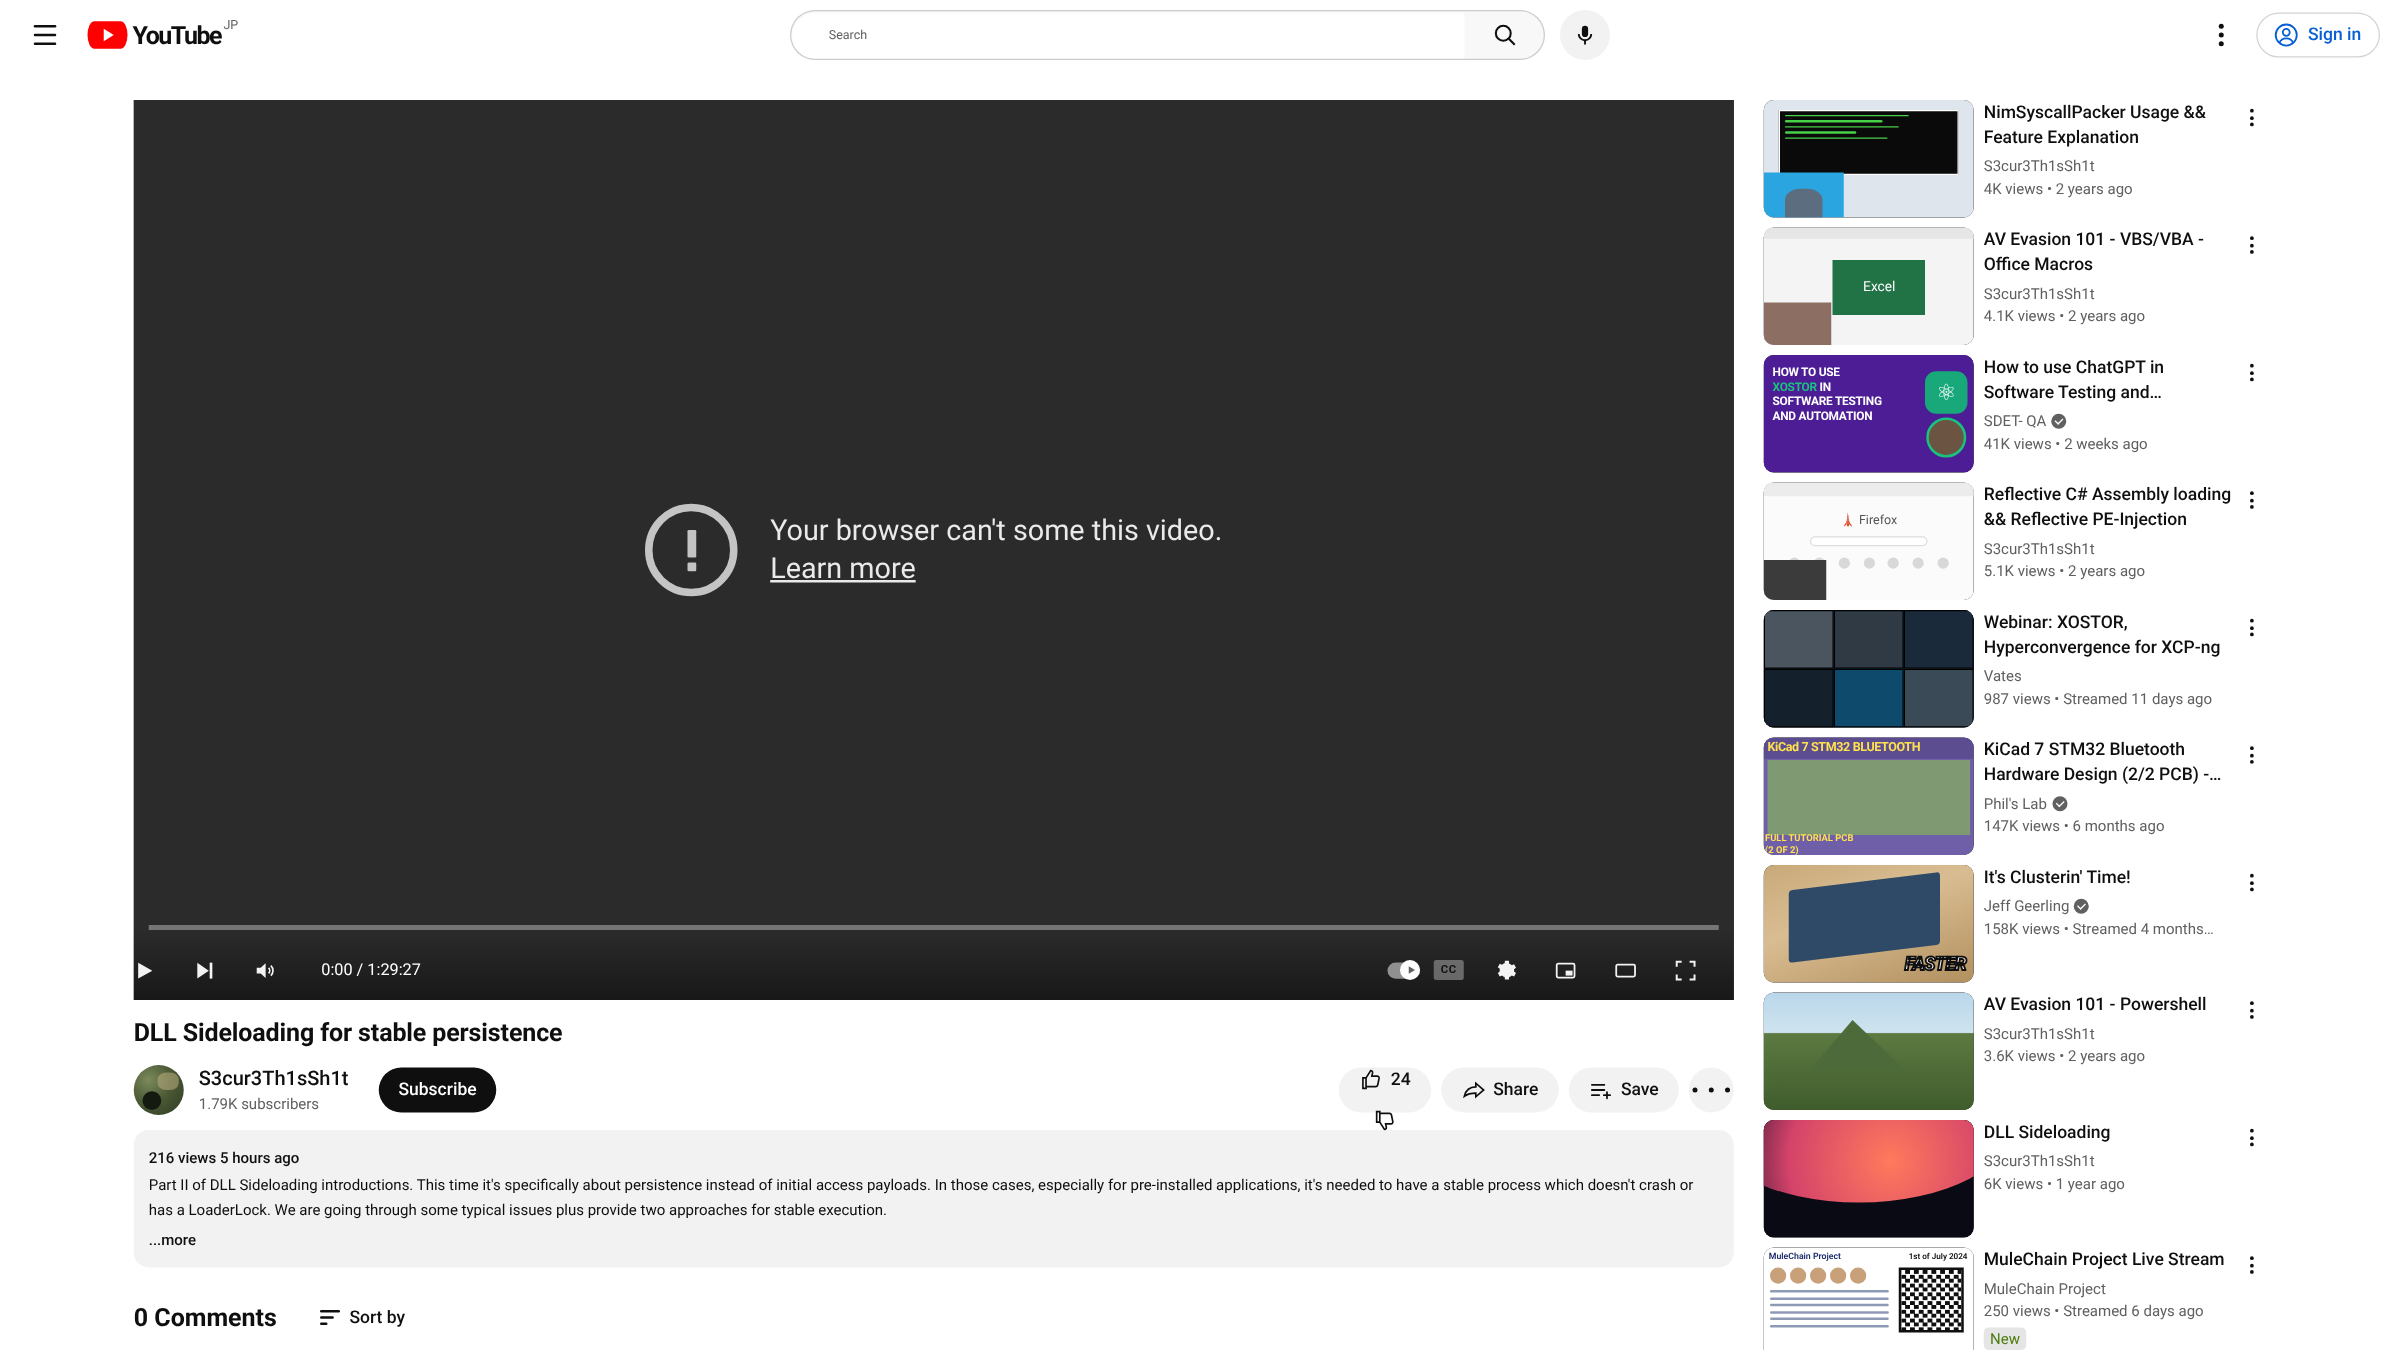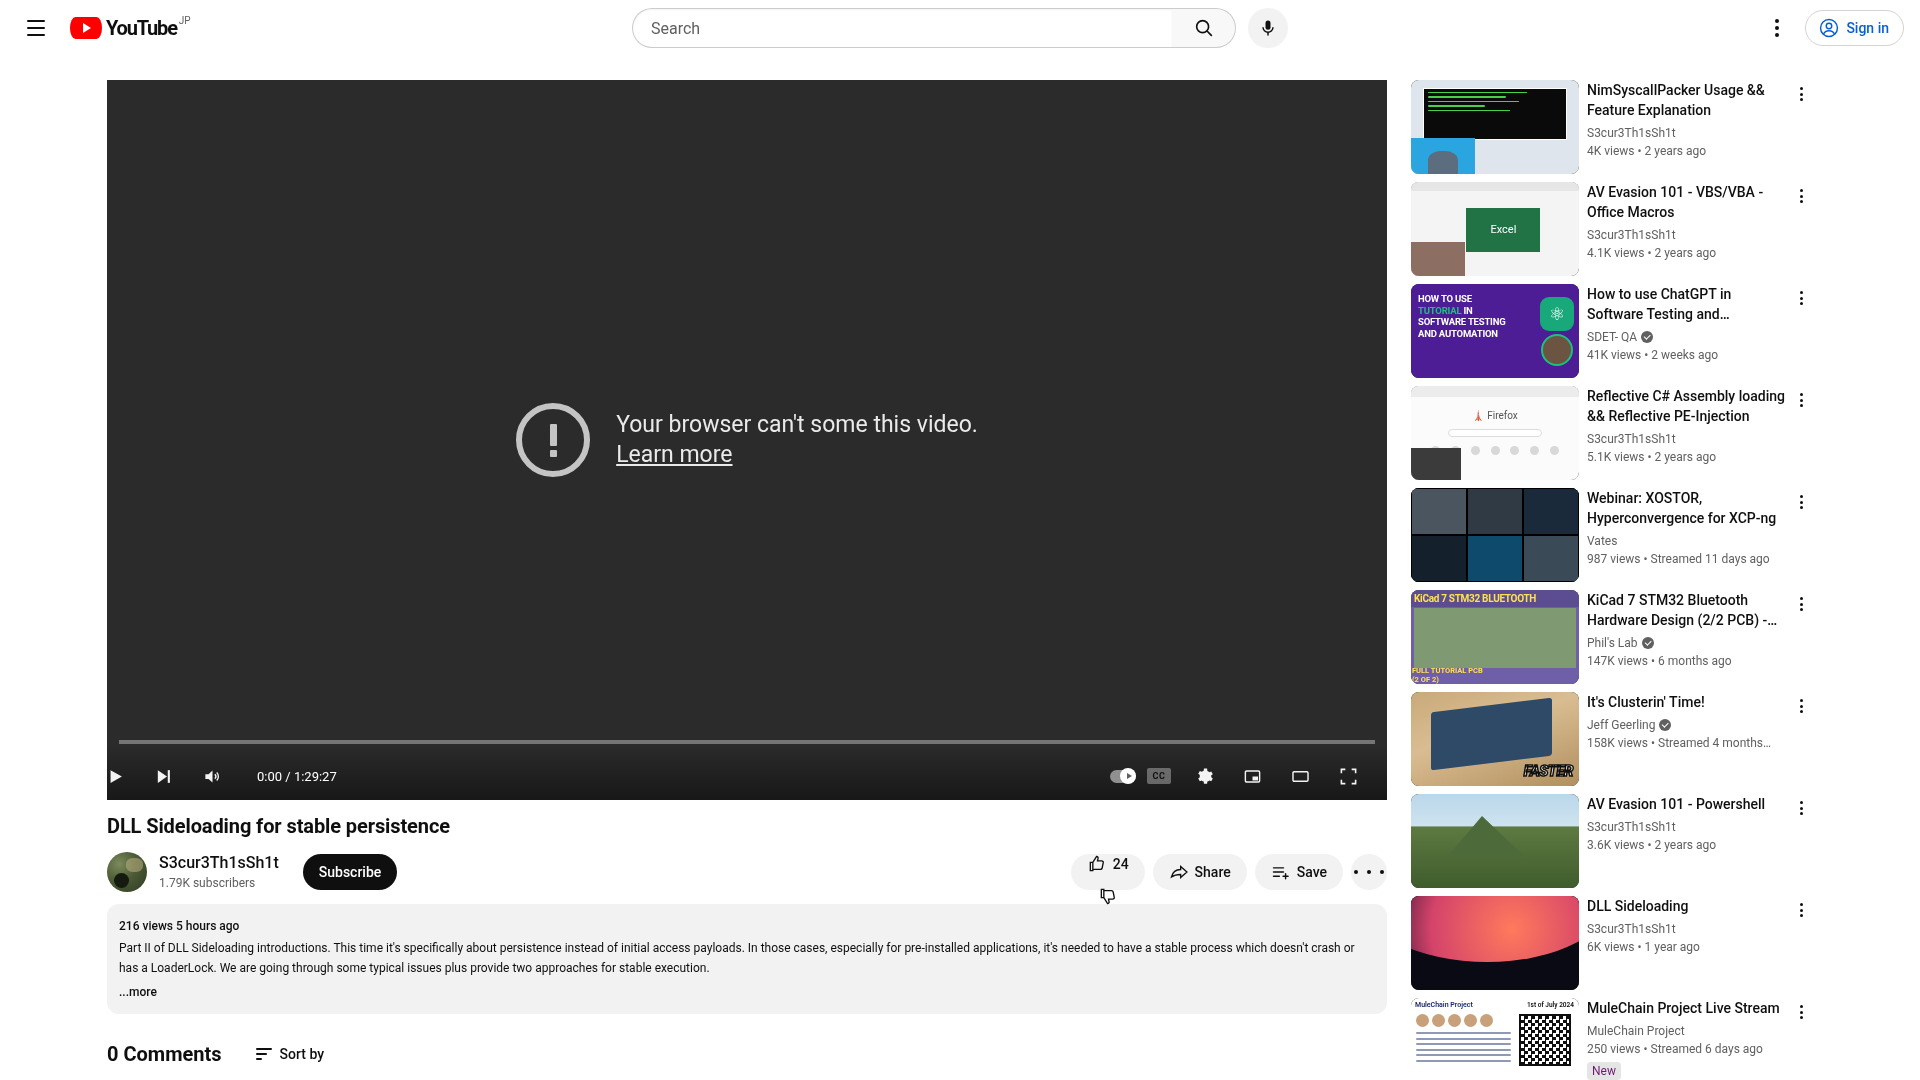--- a/index.html
+++ b/index.html
@@ -54,21 +54,21 @@
     width: 540px; height: 40px;
     border: 1px solid #ccc; border-right: none;
     border-radius: 40px 0 0 40px;
     background: #fff;
     display: flex; align-items: center;
     padding-left: 18px;
     box-shadow: inset 0 1px 2px rgba(0,0,0,0.05);
   }
   .search-box input {
     border: none; outline: none; width: 100%;
-    font-size: 16px; font-family: inherit; color: #0f0f0f; background: transparent;
+    font-size: 10px; font-family: inherit; color: #0f0f0f; background: transparent; margin-left: 12px;
   }
   .search-box input::placeholder { color: #606060; }
   .search-btn {
     width: 64px; height: 40px;
     border: 1px solid #ccc; border-left: none;
     border-radius: 0 40px 40px 0;
     background: #f8f8f8;
     display: flex; align-items: center; justify-content: center;
     cursor: pointer;
   }
@@ -247,21 +247,21 @@
     display: inline-flex; align-items: center; justify-content: center; flex: none;
   }
   .verified::after {
     content: ""; width: 5px; height: 2.5px;
     border-left: 1.5px solid #fff; border-bottom: 1.5px solid #fff;
     transform: rotate(-45deg) translate(0.5px, -0.5px);
   }
   .rec-stats { font-size: 12px; color: #606060; line-height: 18px; }
   .badge-new {
     display: inline-block; margin-top: 4px; padding: 2px 5px;
-    background: #e5e5e5; border-radius: 4px; font-size: 12px; color: #701a75; line-height: 14px;
+    background: #e5e5e5; border-radius: 4px; font-size: 12px; color: #4d7c0f; line-height: 14px;
   }
   .rec-kebab {
     position: absolute; right: 0; top: 2px;
     width: 24px; height: 24px;
     display: flex; flex-direction: column; align-items: center; justify-content: center;
     gap: 2.5px; cursor: pointer;
   }
   .rec-kebab i { width: 3px; height: 3px; border-radius: 50%; background: #0f0f0f; }
 
   
@@ -602,21 +602,21 @@
       <div class="rec-kebab">
           <i></i>
           <i></i>
           <i></i>
         </div>
     </div>
 
     <div class="rec-item">
       <div class="thumb">
         <div class="tn tn-chatgpt">
-          <div class="txt">HOW TO USE<br><span class="green">TUTORIAL</span> IN<br>SOFTWARE TESTING<br>AND AUTOMATION</div>
+          <div class="txt">HOW TO USE<br><span class="green">XOSTOR</span> IN<br>SOFTWARE TESTING<br>AND AUTOMATION</div>
           <div class="side">
               <div class="oai">⚛</div>
               <div class="face"></div>
             </div>
         </div>
       </div>
       <div class="rec-meta">
         <div class="rec-title">How to use ChatGPT in Software Testing and…</div>
         <div class="rec-channel">
           <span>SDET- QA</span>

